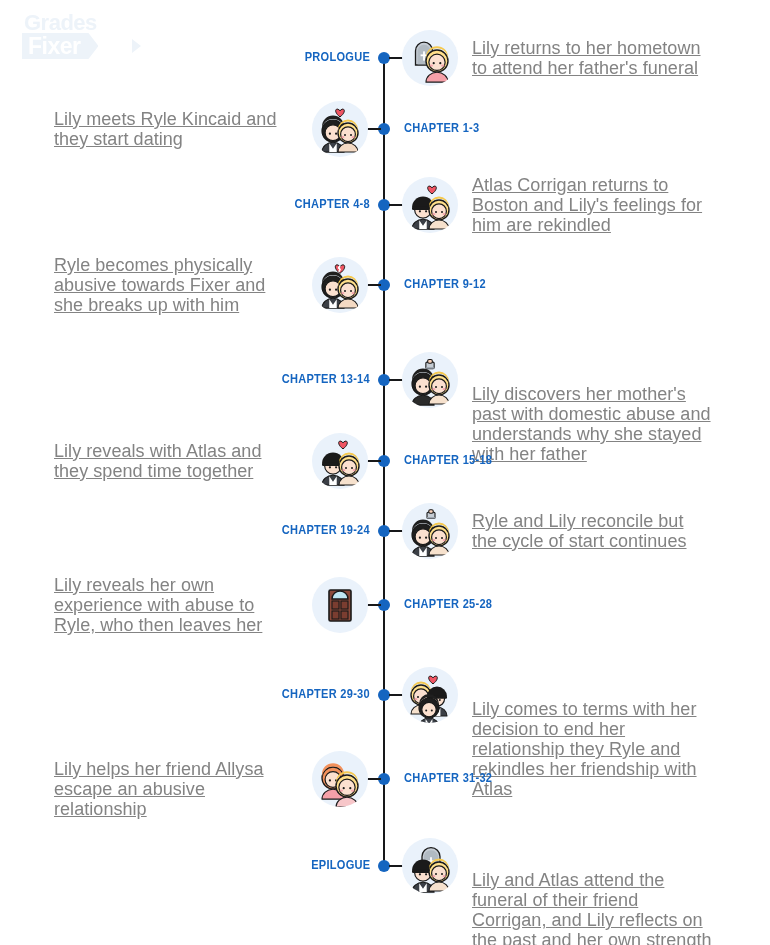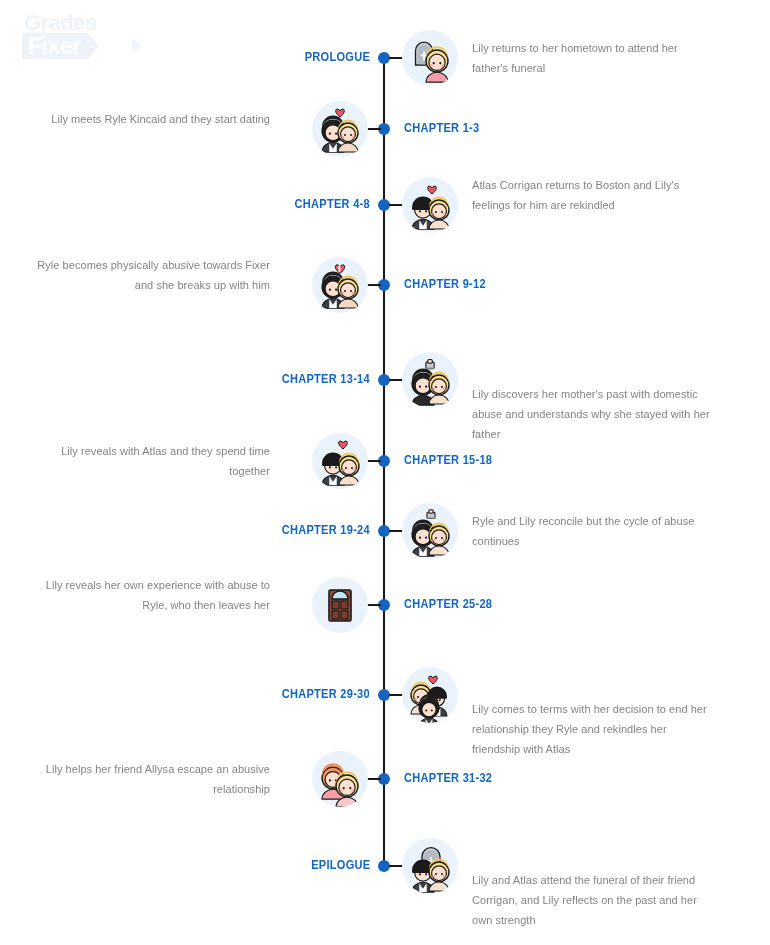--- a/index.html
+++ b/index.html
@@ -126,34 +126,35 @@
   }
   .row.icon-left .chapter-label {
     left: 404px;
     top: -8px;
     transform-origin: left center;
     text-align: left;
   }
 
   .desc {
     position: absolute;
-    font-size: 11px;
+    font-size: 18px;
     color: #838383;
     line-height: 20px;
     letter-spacing: 0.05px;
+    text-decoration: underline;
   }
   .row.icon-right .desc {
     left: 472px;
     width: 240px;
     text-align: left;
   }
   .row.icon-left .desc {
-    right: 500px;
+    right: 476px;
     width: 240px;
-    text-align: right;
+    text-align: left;
   }
   .desc.lines-2 { top: -20px; }
   .desc.lines-3 { top: -30px; }
   .desc.lines-4 { top: -40px; margin-top: 44px; }
 </style>
 </head>
 <body>
 
 <div id="watermark">
   <div class="wm-grades">Grades</div>
@@ -357,21 +358,21 @@
           <path d="M27 31.5 a10 10 0 0 1 20 0 l0 -2 a10 10 0 0 0 -20 0 z" fill="#f5c94f"></path>
           <circle cx="34" cy="35" r="1" fill="#1a1a1a"></circle>
           <circle cx="40" cy="35" r="1" fill="#1a1a1a"></circle>
           <ellipse cx="31.8" cy="37.2" rx="1.6" ry="1.1" fill="#f5a0a8" opacity="0.85"></ellipse>
           <ellipse cx="42.2" cy="37.2" rx="1.6" ry="1.1" fill="#f5a0a8" opacity="0.85"></ellipse>
             <path d="M27 52 a10 9 0 0 1 20 0 z" fill="#f6e1cd" stroke="#1a1a1a" stroke-width="1.1"></path>
           </g>
         </svg>
       </div>
       <div class="chapter-label">CHAPTER 19-24</div>
-      <div class="desc lines-2">Ryle and Lily reconcile but the cycle of abuse continues</div>
+      <div class="desc lines-2">Ryle and Lily reconcile but the cycle of start continues</div>
     </div>
     <div class="row icon-left" style="top: 605px;">
       <div class="dot"></div>
       <div class="connector"></div>
       <div class="avatar">
         <svg viewBox="0 0 56 56" xmlns="http://www.w3.org/2000/svg">
     <g>
             <rect x="17" y="13" width="22" height="31" rx="1.5" fill="#8c4a3a" stroke="#1a1a1a" stroke-width="1.6"></rect>
        <path d="M20 22 a8 8 0 0 1 16 0 z" fill="#bfe6f2" stroke="#1a1a1a" stroke-width="1.4"></path>
        <rect x="20" y="24" width="7" height="8" fill="#7a3d30" stroke="#1a1a1a" stroke-width="1.1"></rect>

